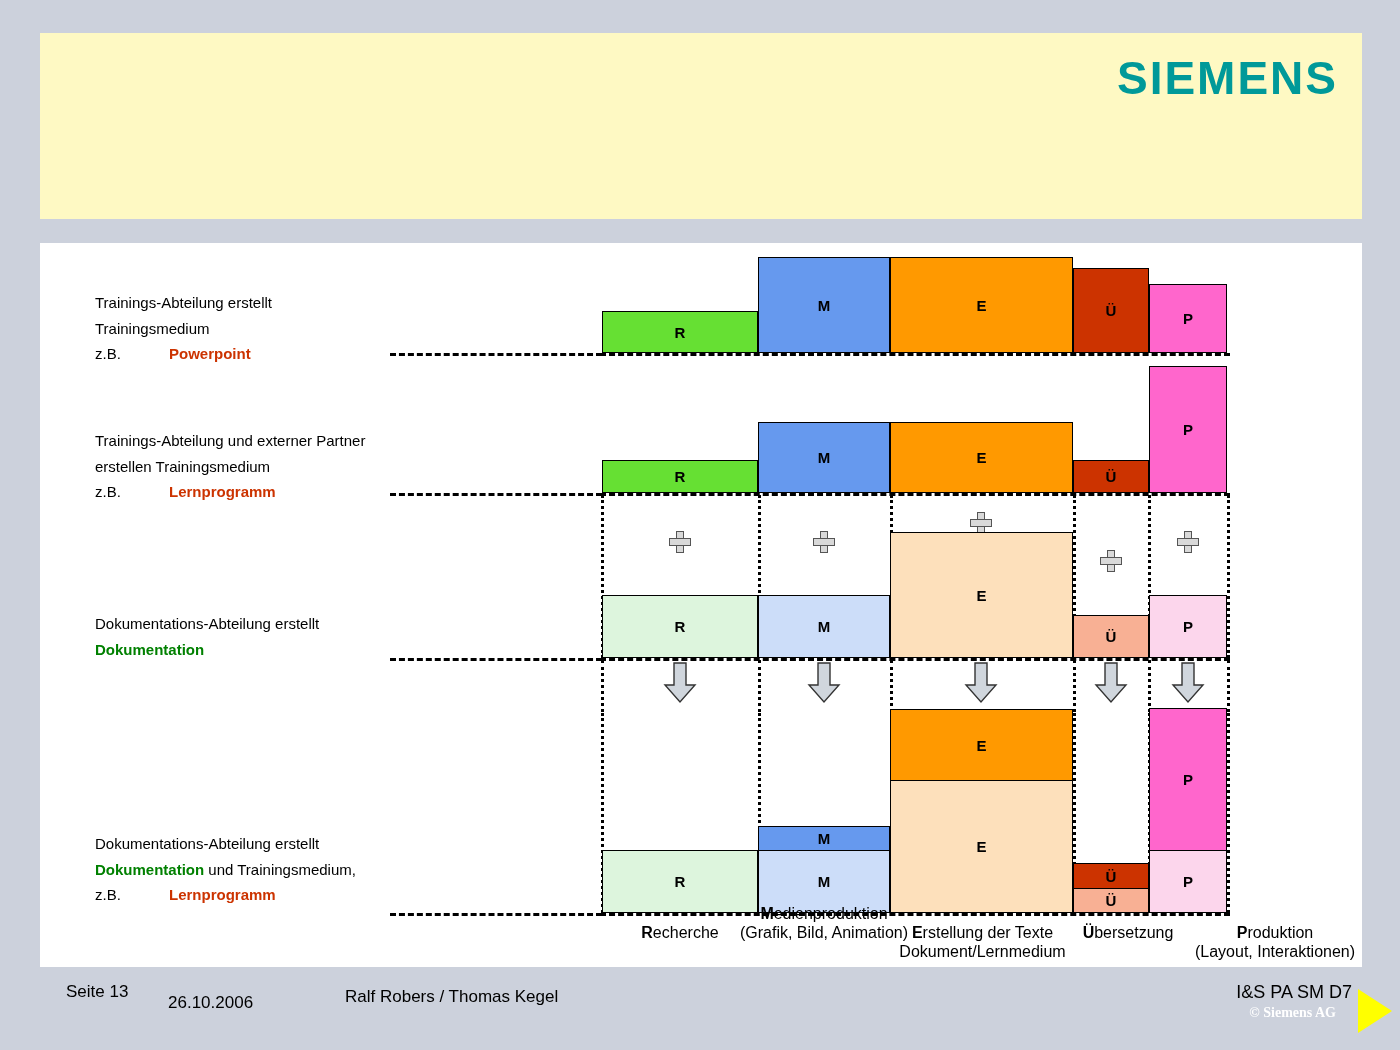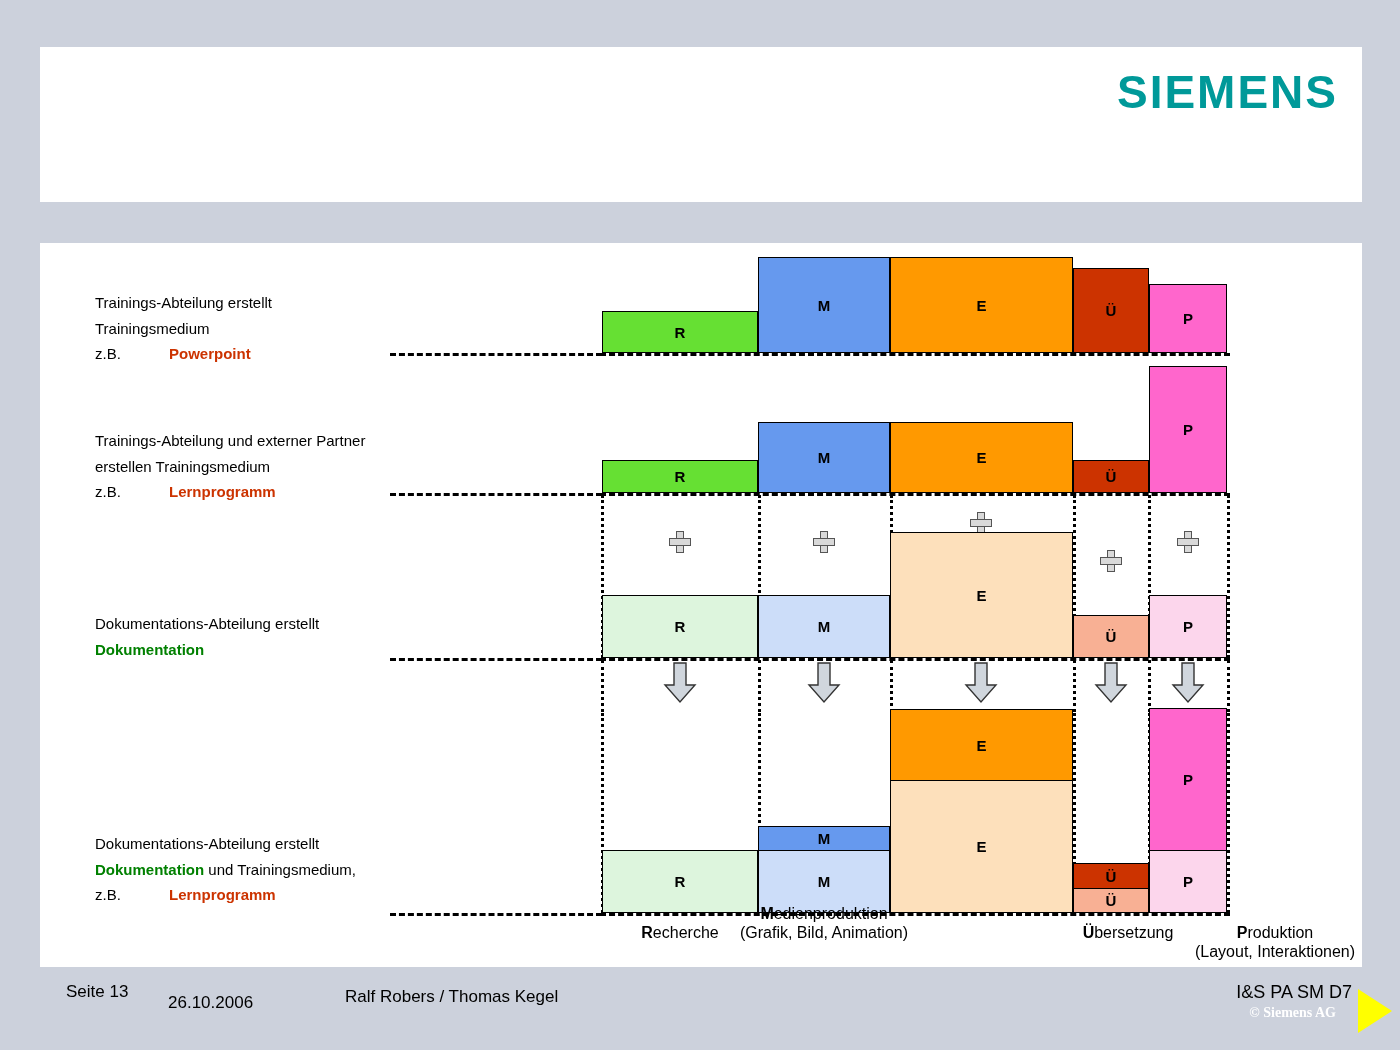--- a/index.html
+++ b/index.html
@@ -7,22 +7,22 @@
   body{
     width:1400px;height:1050px;
     background:#ccd1dc;
     font-family:"Liberation Sans", sans-serif;
     overflow:hidden;
     position:relative;
   }
 
   
   .header-card{
-    position:absolute;left:40px;top:47px;width:1322px;height:155px;
-    background:#ffffff;
+    position:absolute;left:40px;top:33px;width:1322px;height:186px;
+    background:#fef9c3;
   }
   .siemens-logo{
     position:absolute;right:24px;top:22px;
     font-family:"Liberation Sans", sans-serif;
     font-weight:bold;font-size:46px;letter-spacing:2px;
     color:#009999;line-height:1;
   }
   .slide-title{
     position:absolute;left:42px;top:96px;
     font-size:30px;font-weight:bold;color:#000;
@@ -247,20 +247,24 @@
     <div class="hbase" style="left:560px;top:415px;width:630px;"></div>
     <div class="hbase" style="left:560px;top:670px;width:630px;"></div>
 
     <div class="axis-label" style="left:562px;top:680px;width:156px;">
       <span><b>R</b><span>echerche</span></span>
     </div>
     <div class="axis-label" style="left:686px;top:661px;width:196px;">
       <span><b>M</b><span>edienproduktion</span></span><br>
       <span>(Grafik, Bild, Animation)</span>
     </div>
+    <div class="axis-label" style="left:845px;top:680px;width:195px;">
+      <span><b>E</b><span>rstellung der Texte</span></span><br>
+      <span>Dokument/Lernmedium</span>
+    </div>
     <div class="axis-label" style="left:1028px;top:680px;width:120px;">
       <span><b>Ü</b><span>bersetzung</span></span>
     </div>
     <div class="axis-label" style="left:1140px;top:680px;width:190px;">
       <span><b>P</b><span>roduktion</span></span><br>
       <span>(Layout, Interaktionen)</span>
     </div>
 
   </div>
 </div>

